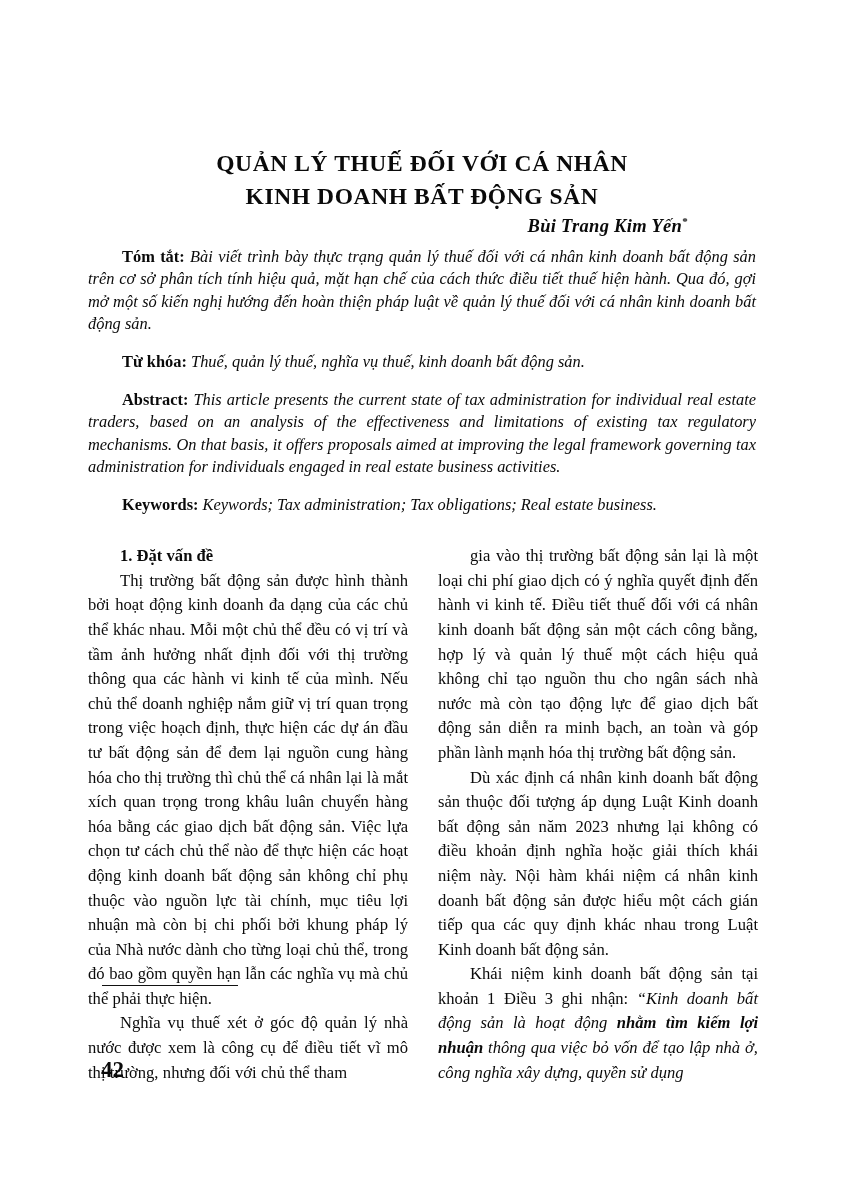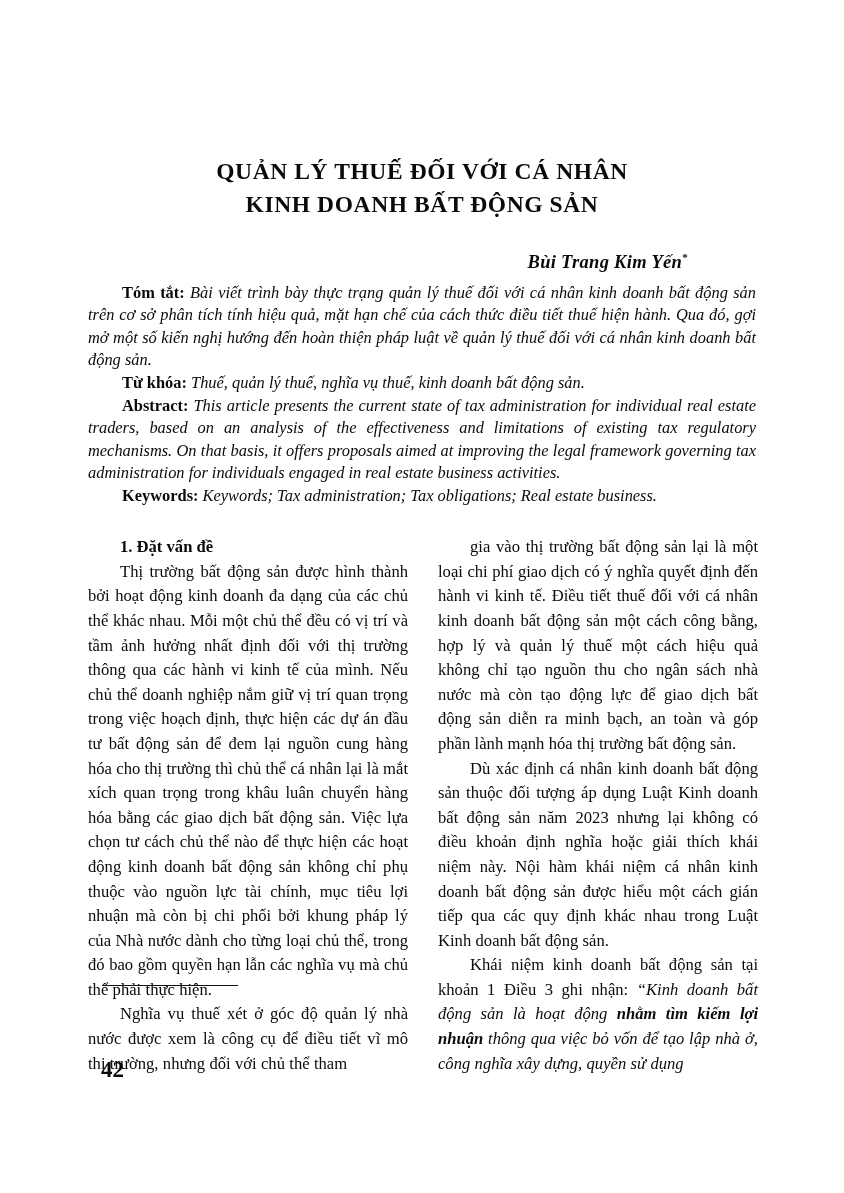--- a/index.html
+++ b/index.html
@@ -14,37 +14,37 @@
     font-family: "Liberation Serif", "DejaVu Serif", serif;
     color: #0a0a0a;
     -webkit-font-smoothing: antialiased;
   }
   .page {
     position: absolute;
     left: 0; top: 0;
     width: 844px;
     height: 1193px;
     box-sizing: border-box;
-    padding: 12px 88px;
+    padding: 4px 88px;
   }
 
   
   .title-block {
     margin-top: 143px;
     text-align: center;
   }
   .doc-title-line {
     font-weight: bold;
     font-size: 23.5px;
     letter-spacing: 0.6px;
     line-height: 33px;
     white-space: nowrap;
   }
   .author-line {
-    margin-top: 30px;
+    margin-top: 2px;
     text-align: right;
     font-style: italic;
     font-weight: bold;
     font-size: 18.5px;
     letter-spacing: 0.3px;
     padding-right: 68px;
   }
   .author-line .sup {
     font-size: 11px;
     vertical-align: super;
@@ -57,21 +57,21 @@
     margin-top: 9px;
   }
   .abs-para {
     font-size: 16.4px;
     line-height: 22.2px;
     text-align: justify;
     text-indent: 34px;
     font-style: italic;
     margin: 0;
   }
-  .abs-para + .abs-para { margin-top: 1px; }
+  .abs-para + .abs-para { margin-top: 16px; }
   .abs-label {
     font-weight: bold;
     font-style: normal;
   }
 
   
   .columns {
     margin-top: 28px;
     display: flex;
     gap: 30px;

